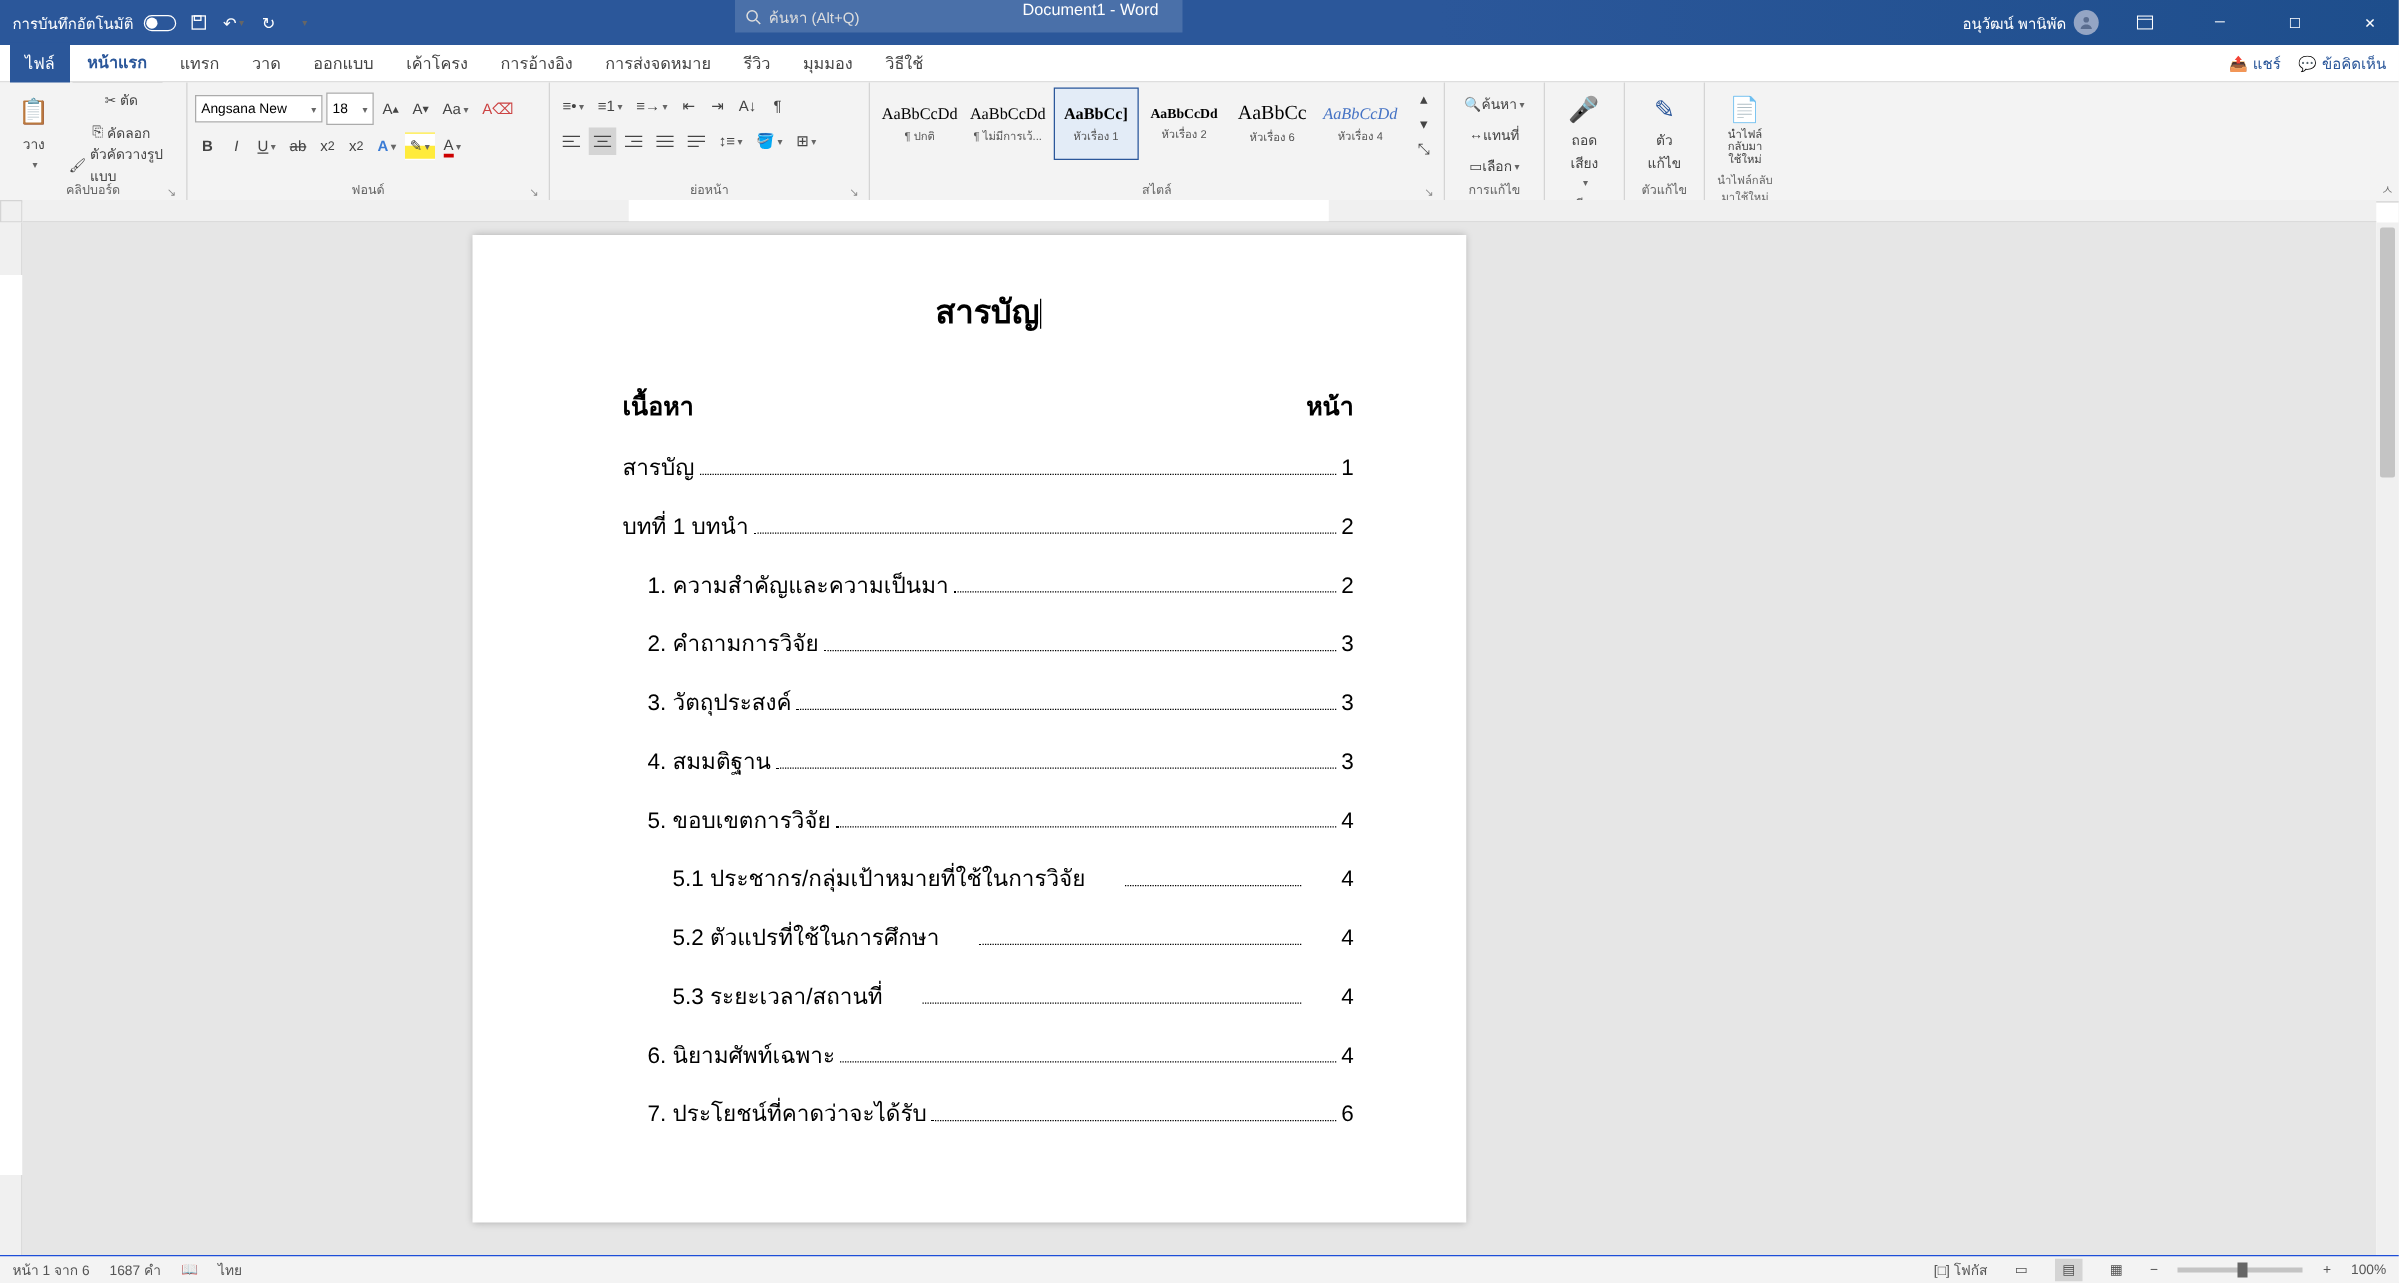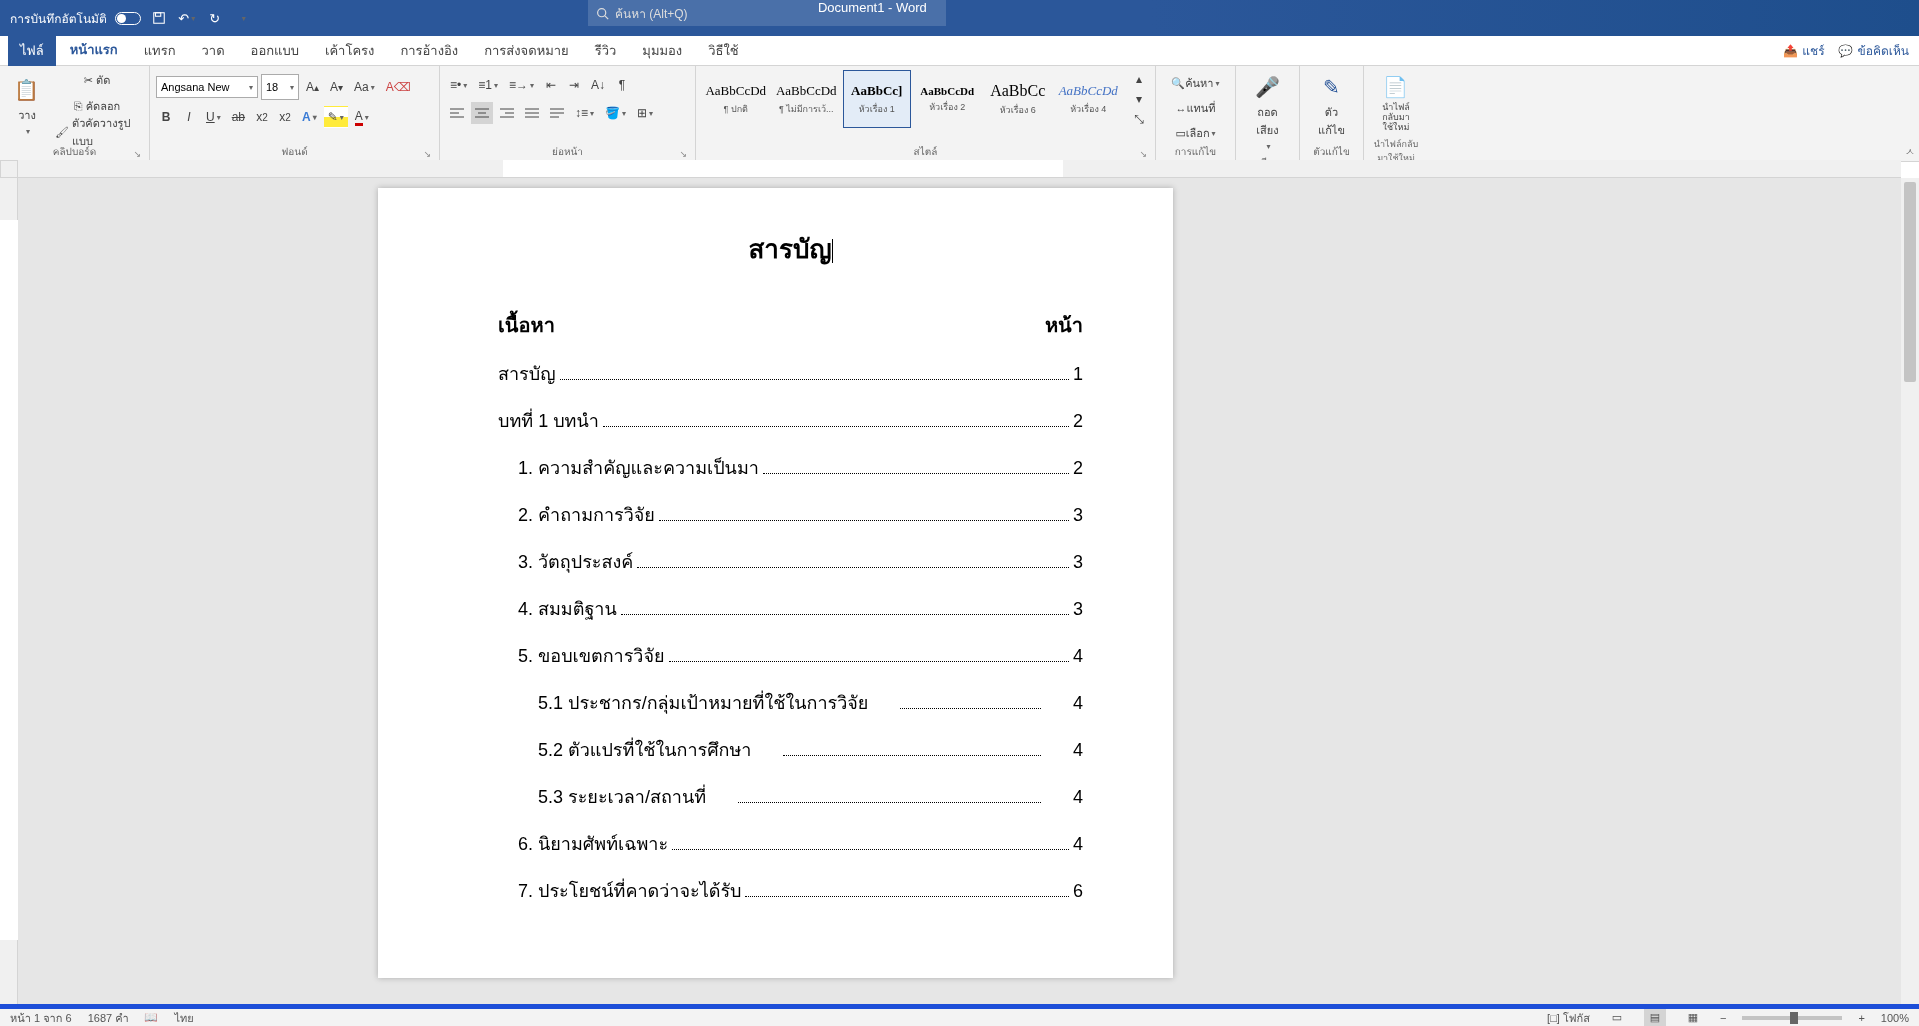--- a/index.html
+++ b/index.html
@@ -75,21 +75,21 @@
 .toc-line .pg { white-space: nowrap; }
 .toc-line.indent1 { padding-left: 20px; }
 .toc-line.indent2 { padding-left: 40px; gap: 28px; }
 .cursor { display: inline-block; width: 1px; height: 24px; background: #000; vertical-align: middle; }
 
 .scroll-v { position: absolute; right: 0; top: 178px; bottom: 22px; width: 18px; background: #f0f0f0; }
 .scroll-v .thumb { position: absolute; top: 4px; left: 3px; right: 3px; height: 200px; background: #c4c4c4; border-radius: 2px; }
 .collapse-ribbon { position: absolute; right: 4px; bottom: 2px; font-size: 10px; color: #666; }
 
 
-.statusbar { position: absolute; left: 0; right: 0; bottom: 0; height: 22px; background: #f3f3f3; border-top: 5px solid #1d4ed8; display: flex; align-items: center; font-size: 11px; color: #555; padding: 0 10px; justify-content: space-between; }
+.statusbar { position: absolute; left: 0; right: 0; bottom: 0; height: 22px; background: #f3f3f3; border-top: 1px solid #1d4ed8; display: flex; align-items: center; font-size: 11px; color: #555; padding: 0 10px; justify-content: space-between; }
 .statusbar .left, .statusbar .right { display: flex; align-items: center; gap: 16px; }
 .viewbtn { width: 22px; height: 18px; display: flex; align-items: center; justify-content: center; border: 1px solid transparent; }
 .viewbtn.active { background: #d4d4d4; }
 .zoom-slider { width: 100px; height: 4px; background: #c4c4c4; position: relative; }
 .zoom-slider .knob { position: absolute; left: 48px; top: -4px; width: 8px; height: 12px; background: #666; }
 
 svg { display: block; }
 </style>
 </head>
 <body>
@@ -112,20 +112,40 @@
         <span class="caret">▾</span>
       </div>
   </div>
   <div class="doctitle">Document1  -  Word</div>
   <div class="searchbox">
     <svg width="13" height="13" viewBox="0 0 16 16" fill="none" stroke="#ddd" stroke-width="1.5">
         <circle cx="7" cy="7" r="5"></circle>
         <line x1="11" y1="11" x2="15" y2="15"></line>
       </svg>
     <span>ค้นหา (Alt+Q)</span>
+  </div>
+  <div class="right">
+    <div class="user">
+      <span>อนุวัฒน์ พานิพัด</span>
+      <div class="avatar">
+          <svg width="12" height="12" viewBox="0 0 16 16" fill="#5a6d8f">
+            <circle cx="8" cy="5" r="3"></circle>
+            <path d="M2 15c0-3 3-5 6-5s6 2 6 5"></path>
+          </svg>
+        </div>
+    </div>
+    <div class="winbtn">
+        <svg width="14" height="12" viewBox="0 0 16 14" fill="none" stroke="#fff">
+          <rect x="1" y="1" width="14" height="12"></rect>
+          <line x1="1" y1="4" x2="15" y2="4"></line>
+        </svg>
+      </div>
+    <div class="winbtn">─</div>
+    <div class="winbtn">☐</div>
+    <div class="winbtn">✕</div>
   </div>
 </div>
 
 <div class="tabs">
   <div class="tab file">ไฟล์</div>
   <div class="tab active">หน้าแรก</div>
   <div class="tab">แทรก</div>
   <div class="tab">วาด</div>
   <div class="tab">ออกแบบ</div>
   <div class="tab">เค้าโครง</div>

